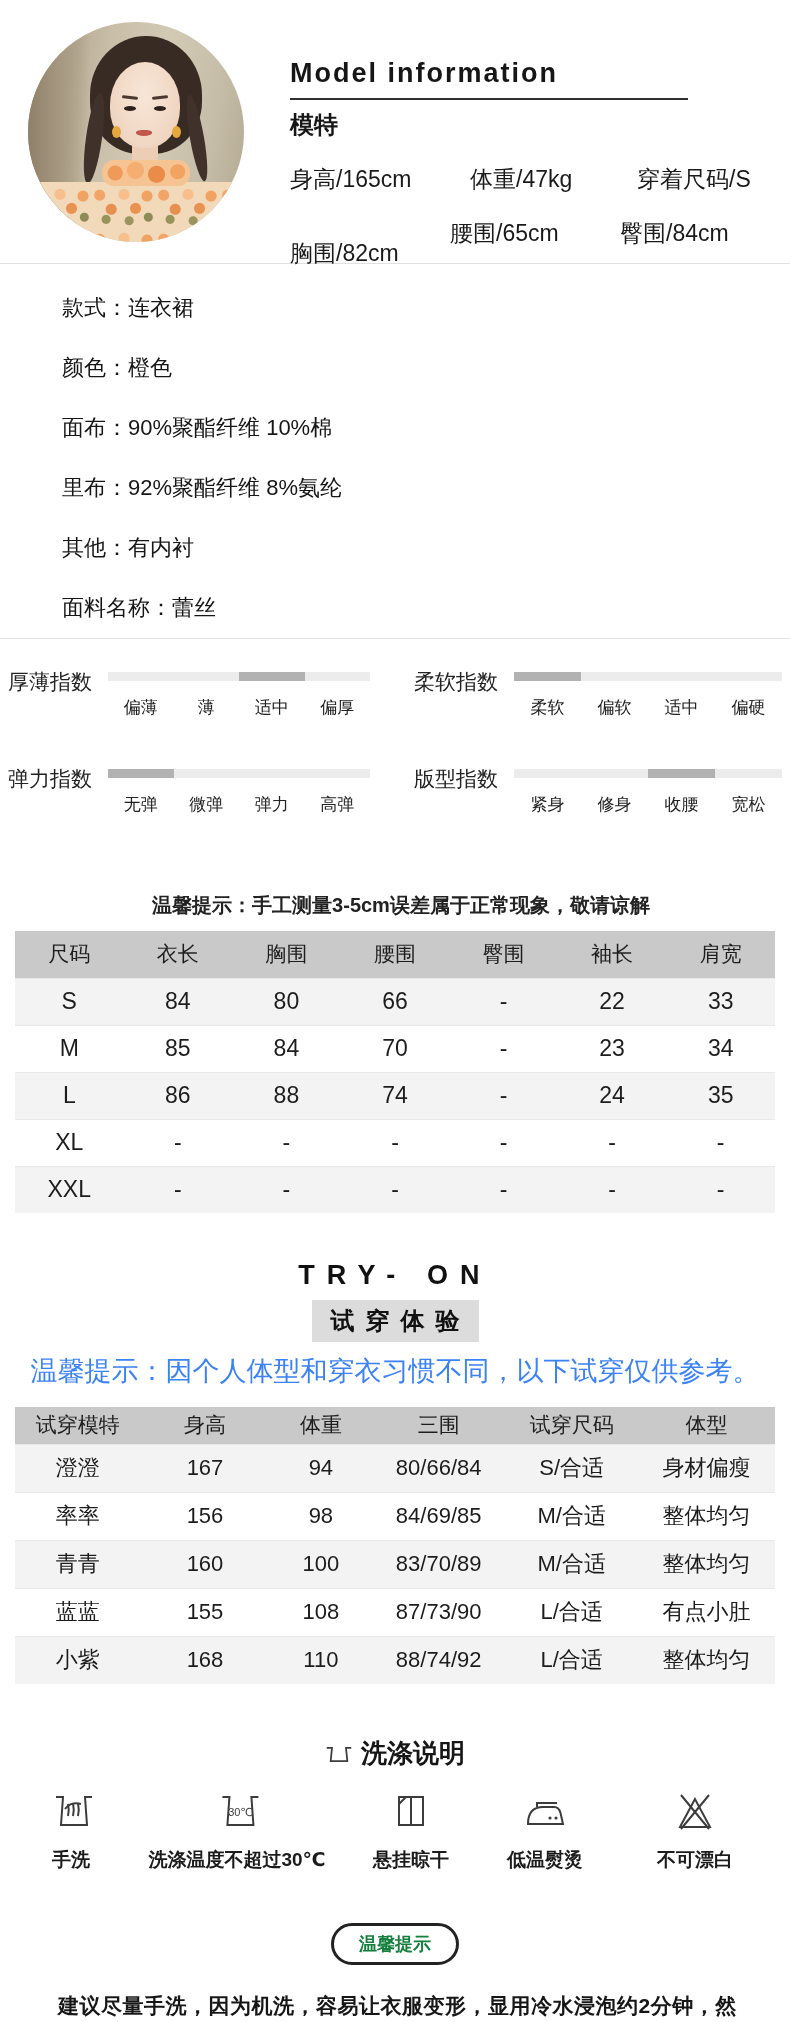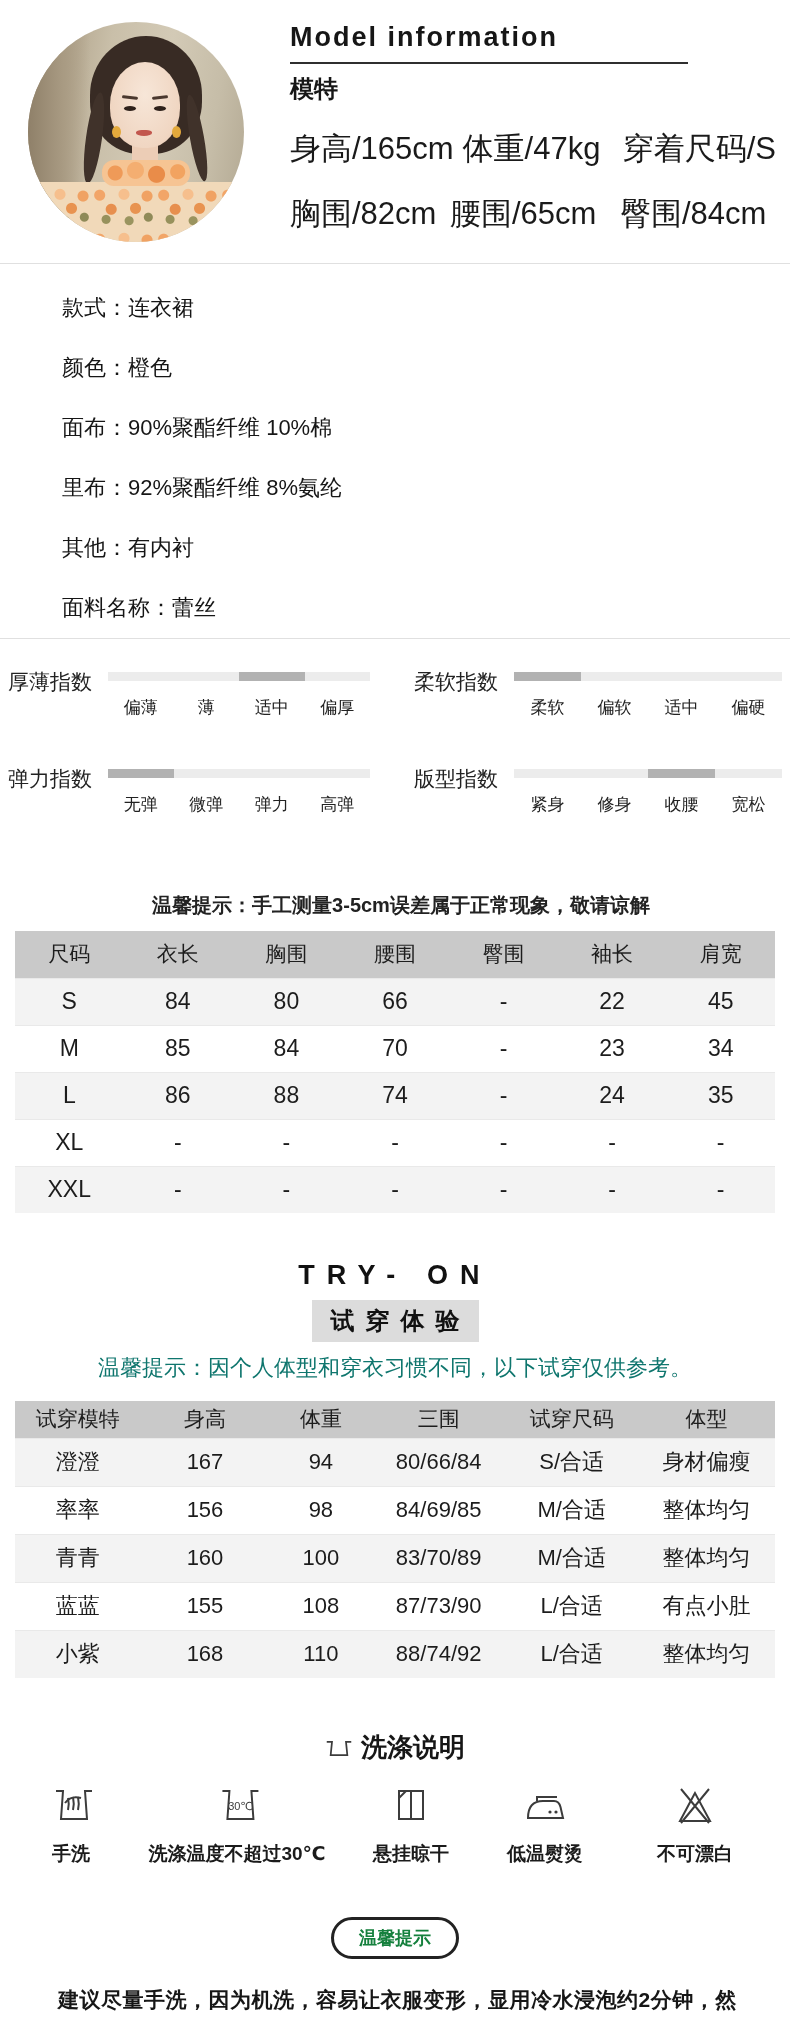--- a/index.html
+++ b/index.html
@@ -45,27 +45,27 @@
   .photo .dress{position:absolute;left:0;bottom:-6px;width:100%;height:66px;background:
     radial-gradient(circle at 12% 30%,#f2a568 0 5px,transparent 6px),
     radial-gradient(circle at 30% 62%,#e78f4e 0 5px,transparent 6px),
     radial-gradient(circle at 50% 28%,#f6bf8d 0 5px,transparent 6px),
     radial-gradient(circle at 68% 60%,#e89350 0 5px,transparent 6px),
     radial-gradient(circle at 86% 32%,#f0a263 0 5px,transparent 6px),
     radial-gradient(circle at 22% 85%,#97915c 0 4px,transparent 5px),
     radial-gradient(circle at 58% 88%,#9a945f 0 4px,transparent 5px),
     radial-gradient(circle at 88% 80%,#8f8a58 0 4px,transparent 5px),
     #f1d9b9;background-size:64px 44px;}
-  .model-right{margin-left:290px;padding-top:22px;width:486px;}
+  .model-right{margin-left:290px;padding-top:58px;width:486px;}
   .title-en{font-size:27px;font-weight:600;letter-spacing:2px;color:#161616;
     border-bottom:2px solid #2f2f2f;width:398px;padding-bottom:9px;}
   .title-cn{font-size:24px;font-weight:700;margin-top:9px;color:#161616;}
-  .stats-row{display:flex;margin-top:23px;font-size:31px;font-weight:500;color:#1a1a1a;white-space:nowrap;}
+  .stats-row{display:flex;margin-top:23px;font-size:23px;font-weight:500;color:#1a1a1a;white-space:nowrap;}
   .stats-row .c1{width:180px;} .stats-row .c2{width:167px;}
-  .stats-row.r2 .c1{width:160px;} .stats-row.r2 .c2{width:170px;}
+  .stats-row.r2 .c1{width:160px;margin-top:20px;} .stats-row.r2 .c2{width:170px;}
   .divider{height:1px;background:var(--divider);width:100%;}
   
   .attrs{padding:33px 40px 19px 62px;}
   .attrs li{list-style:none;font-size:22px;line-height:22px;margin-bottom:38px;color:#161616;}
   .attrs li:last-child{margin-bottom:0;}
   
   .indices{padding:28px 8px 12px 8px;}
   .idx-row{display:flex;justify-content:space-between;}
   .idx-row + .idx-row{margin-top:45px;}
   .idx-group{display:flex;width:362px;}
@@ -85,21 +85,21 @@
   .size-table thead th{height:47px;}
   .size-table td{height:47px;font-size:23px;}
   tbody tr{border-top:1px solid #e9e9e9;}
   tbody tr:nth-child(odd){background:var(--row-alt-bg);}
   tbody tr:nth-child(even){background:#fff;}
   
   .tryon-head{margin-top:47px;text-align:center;}
   .tryon-title{font-size:27px;font-weight:700;letter-spacing:0.45em;color:#111;}
   .tryon-tag{display:inline-block;margin-top:9px;background:var(--tag-bg);
     font-size:24px;font-weight:700;letter-spacing:11px;padding:5px 8px 5px 19px;color:#111;}
-  .tryon-note{text-align:center;font-size:22px;font-weight:500;color:#0f766e;margin-top:11px;}
+  .tryon-note{text-align:center;font-size:27px;font-weight:500;color:#3b82f6;margin-top:11px;}
   .tryon-table{margin-top:18px;}
   .tryon-table thead th{height:37px;}
   .tryon-table td{height:48px;font-size:22px;}
   .tryon-table th:nth-child(1){width:16.5%;}
   .tryon-table th:nth-child(2){width:17%;}
   .tryon-table th:nth-child(3){width:13.5%;}
   .tryon-table th:nth-child(4){width:17.5%;}
   .tryon-table th:nth-child(5){width:17.5%;}
   .tryon-table th:nth-child(6){width:18%;}
   
@@ -248,21 +248,21 @@
       </tr>
     </thead>
   <tbody>
       <tr>
         <td>S</td>
         <td>84</td>
         <td>80</td>
         <td>66</td>
         <td>-</td>
         <td>22</td>
-        <td>45</td>
+        <td>33</td>
       </tr>
       <tr>
         <td>M</td>
         <td>85</td>
         <td>84</td>
         <td>70</td>
         <td>-</td>
         <td>23</td>
         <td>34</td>
       </tr>

